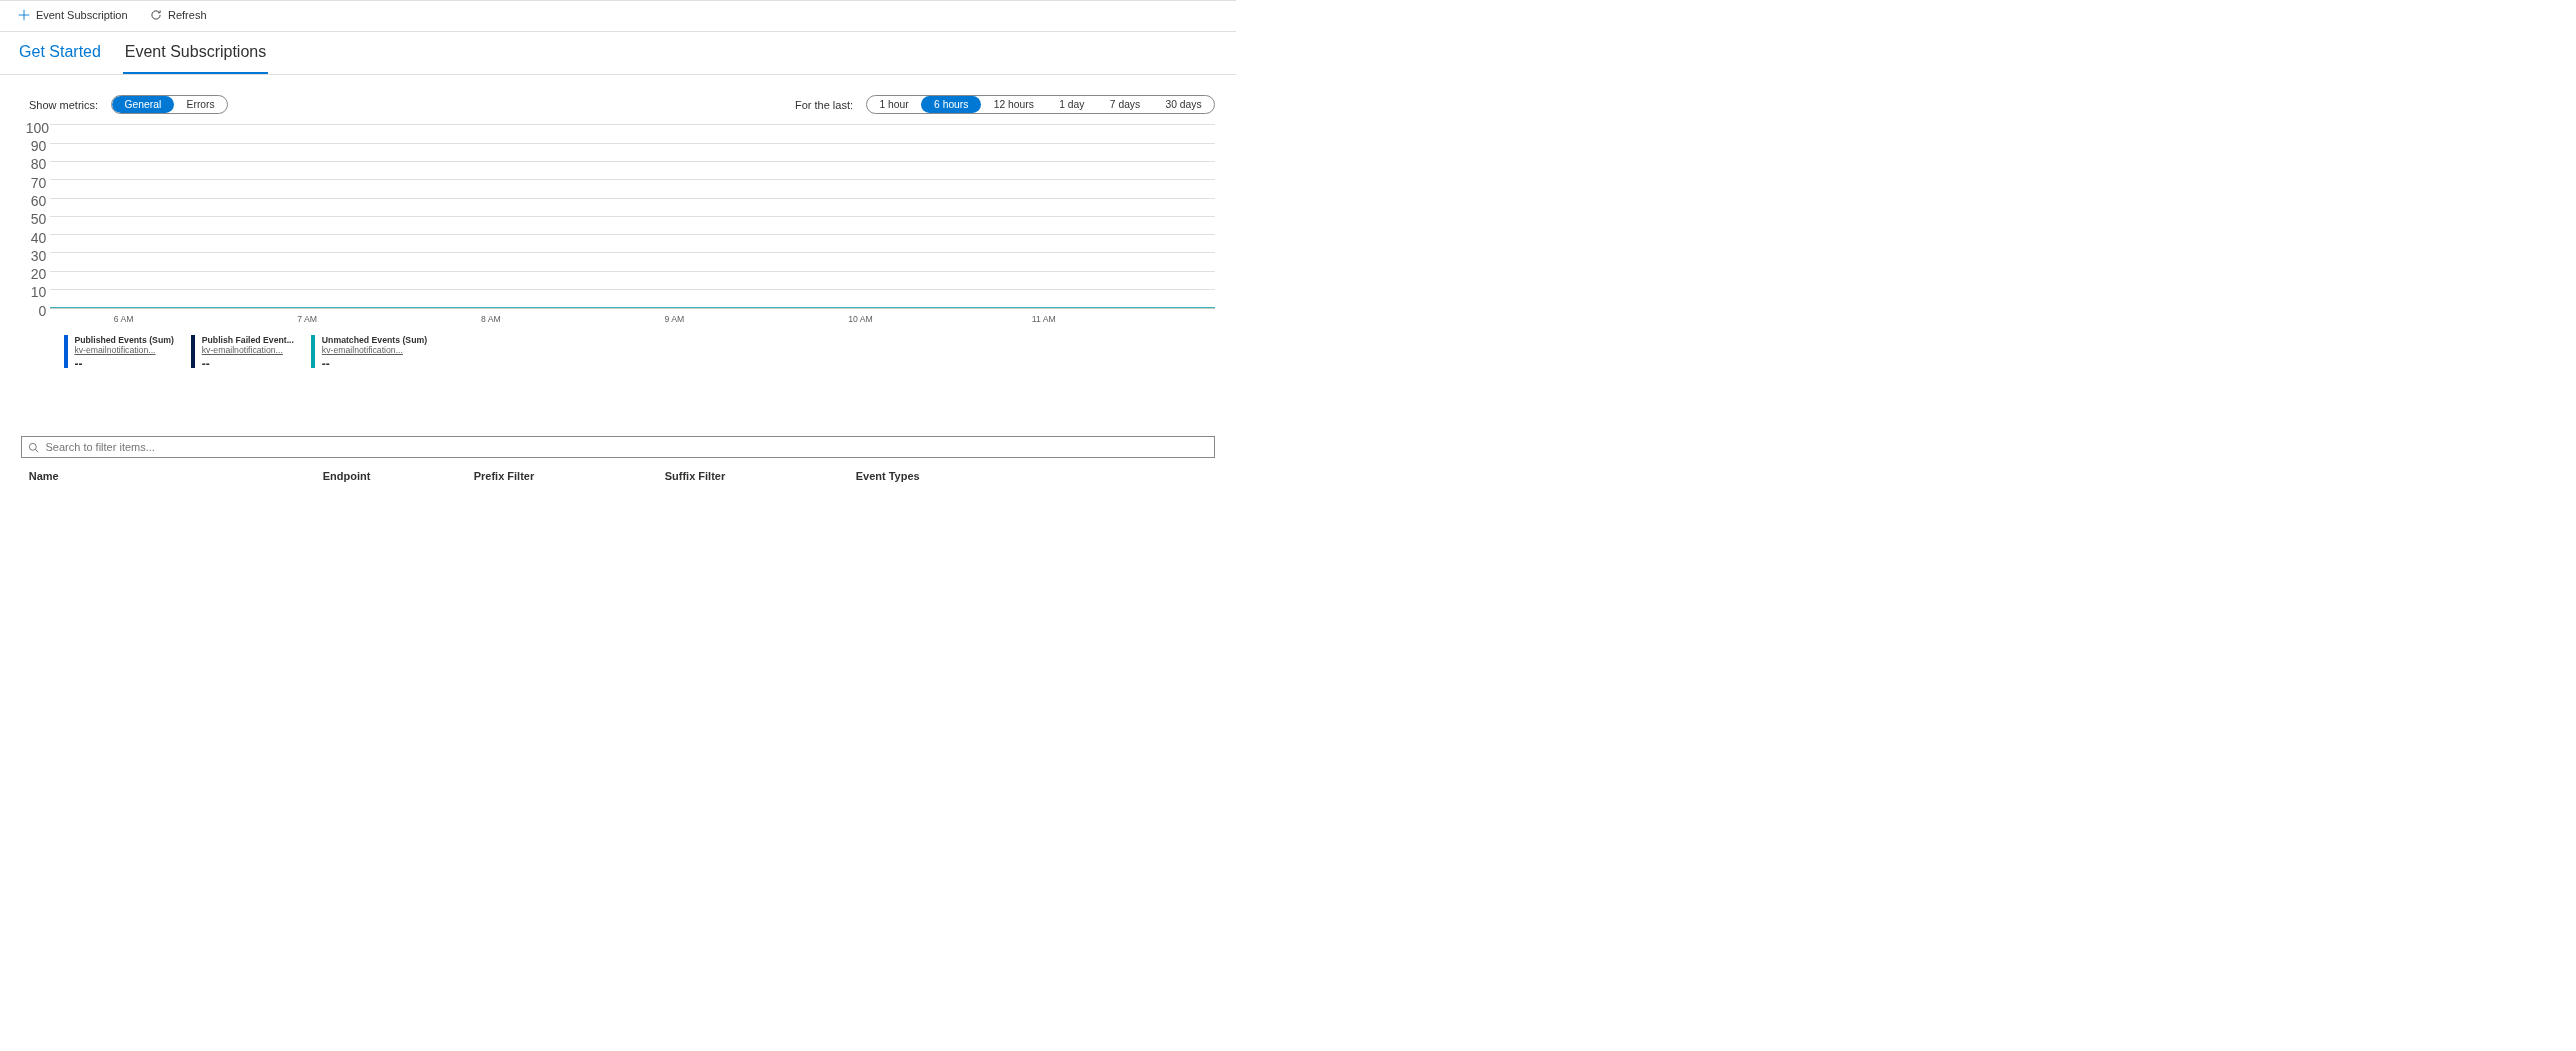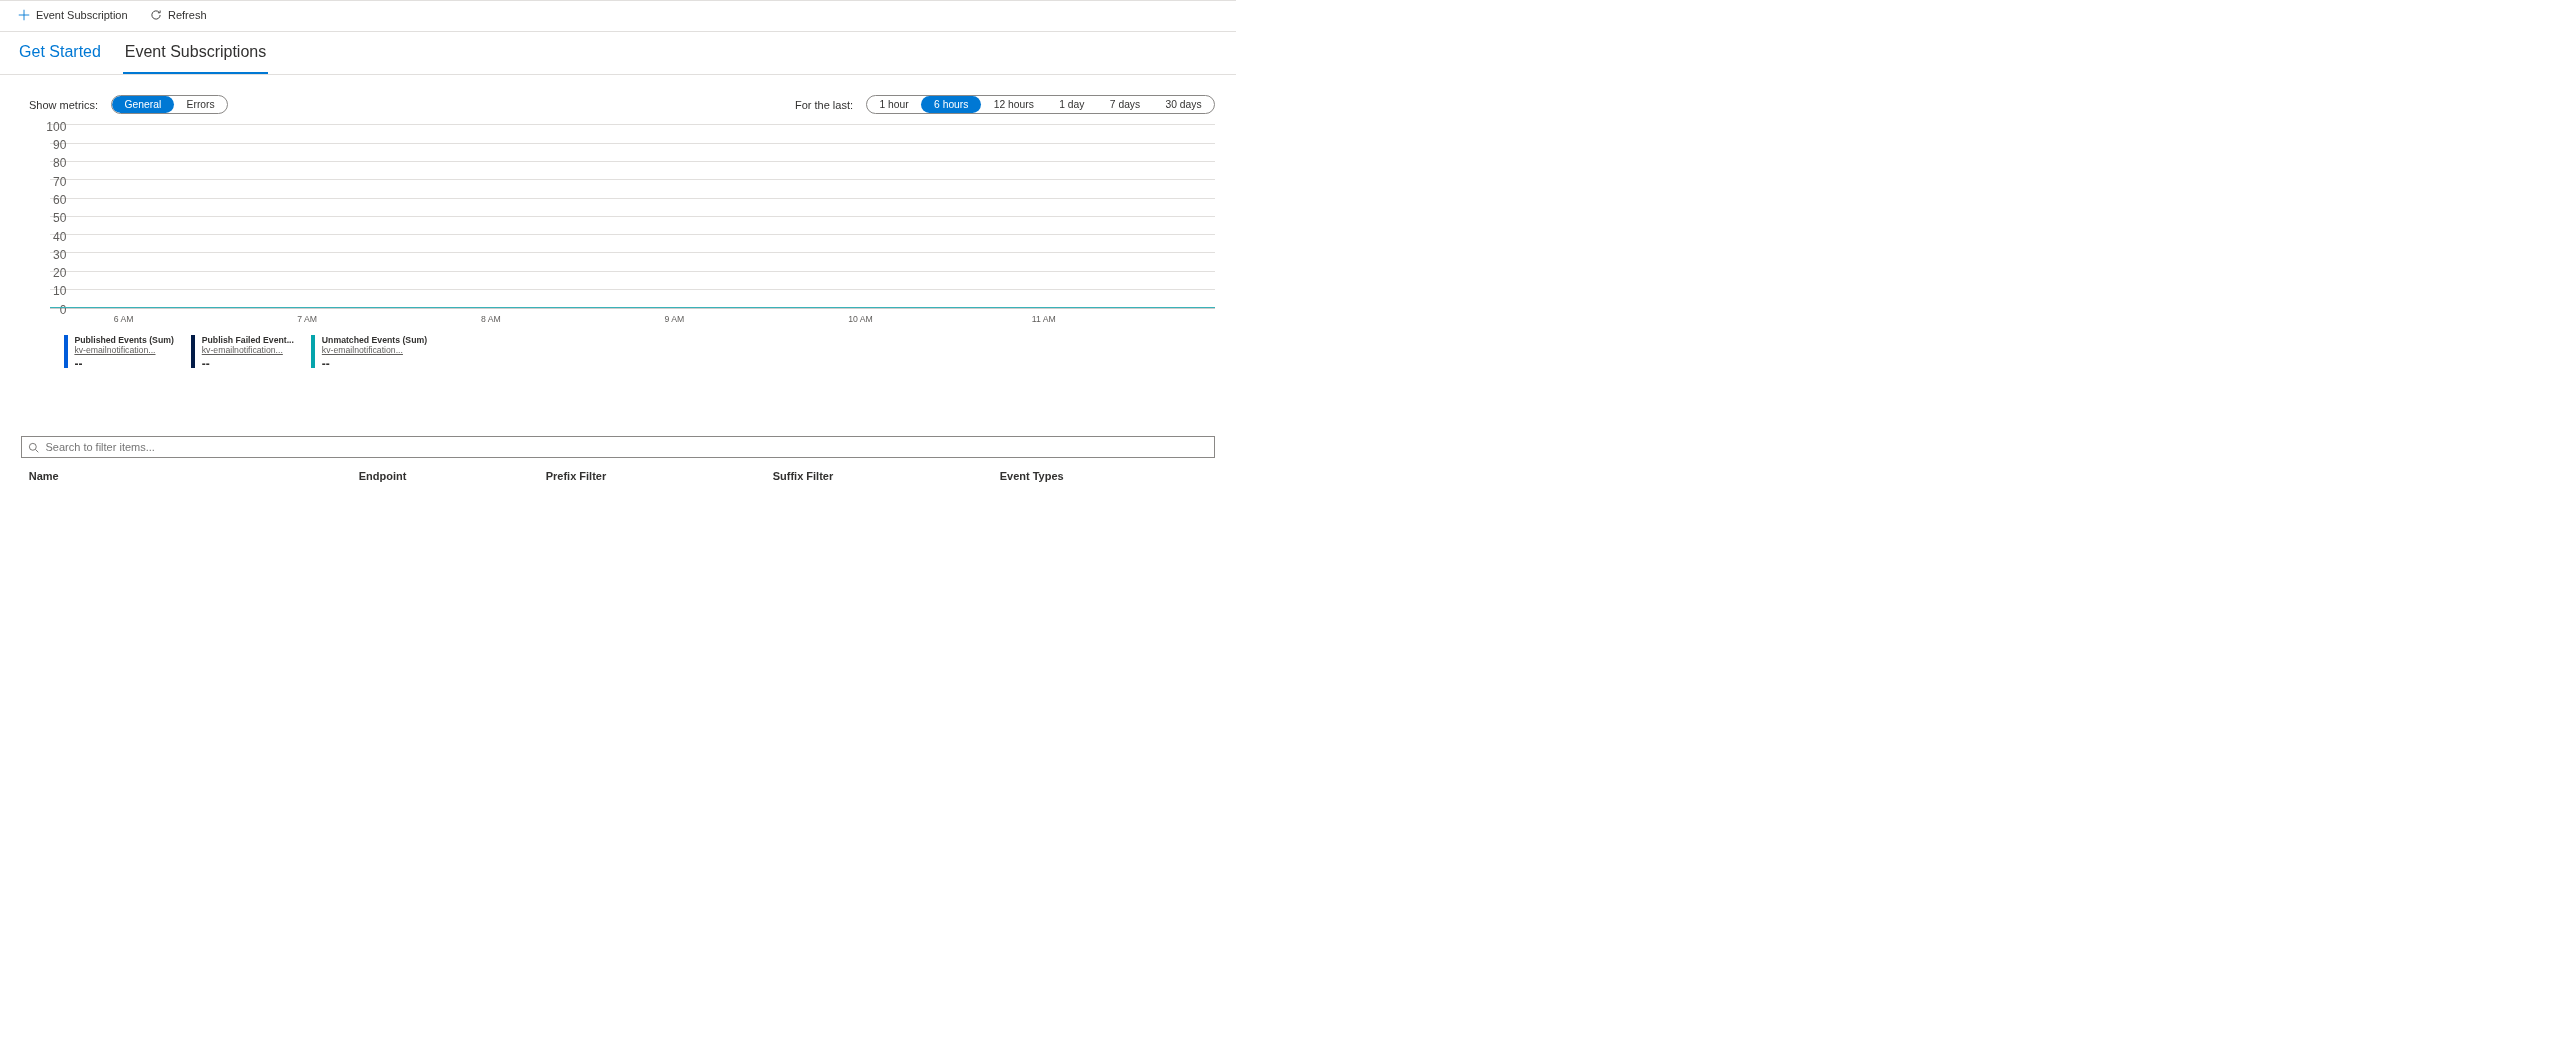--- a/index.html
+++ b/index.html
@@ -94,25 +94,24 @@
   .gridline {
     position: absolute;
     left: 0; right: 0;
     border-top: 0.8px solid #e1dfdd;
     height: 0;
   }
   .gridline .ylabel {
     position: absolute;
     left: -24px;
     top: -5.6px;
-    font-size: 12px;
+    font-size: 14px;
     color: #605e5c;
     width: 20.7px;
     text-align: right;
-    margin-left: 20px;
   }
   .plot-line {
     position: absolute;
     left: 0; right: 0;
     bottom: 0;
     border-top: 1.6px solid #39b2b8;
   }
   .xaxis {
     display: flex;
     margin-left: 20.7px;
@@ -161,21 +160,20 @@
     background: transparent;
   }
   .search-box svg { width: 11px; height: 11px; color: #605e5c; }
 
   .grid-table { padding: 0 20.7px; }
   .grid-header, .grid-row {
     display: grid;
     grid-template-columns: 294px 151px 191px 191px 1fr;
     align-items: center;
     padding: 6.4px 8px;
-    gap: 36px;
   }
   .grid-header {
     font-weight: 600;
     font-size: 11px;
     color: #323130;
   }
   .grid-row {
     font-size: 11px;
     border: 2.4px solid #de1c24;
     margin-top: 1.6px;

